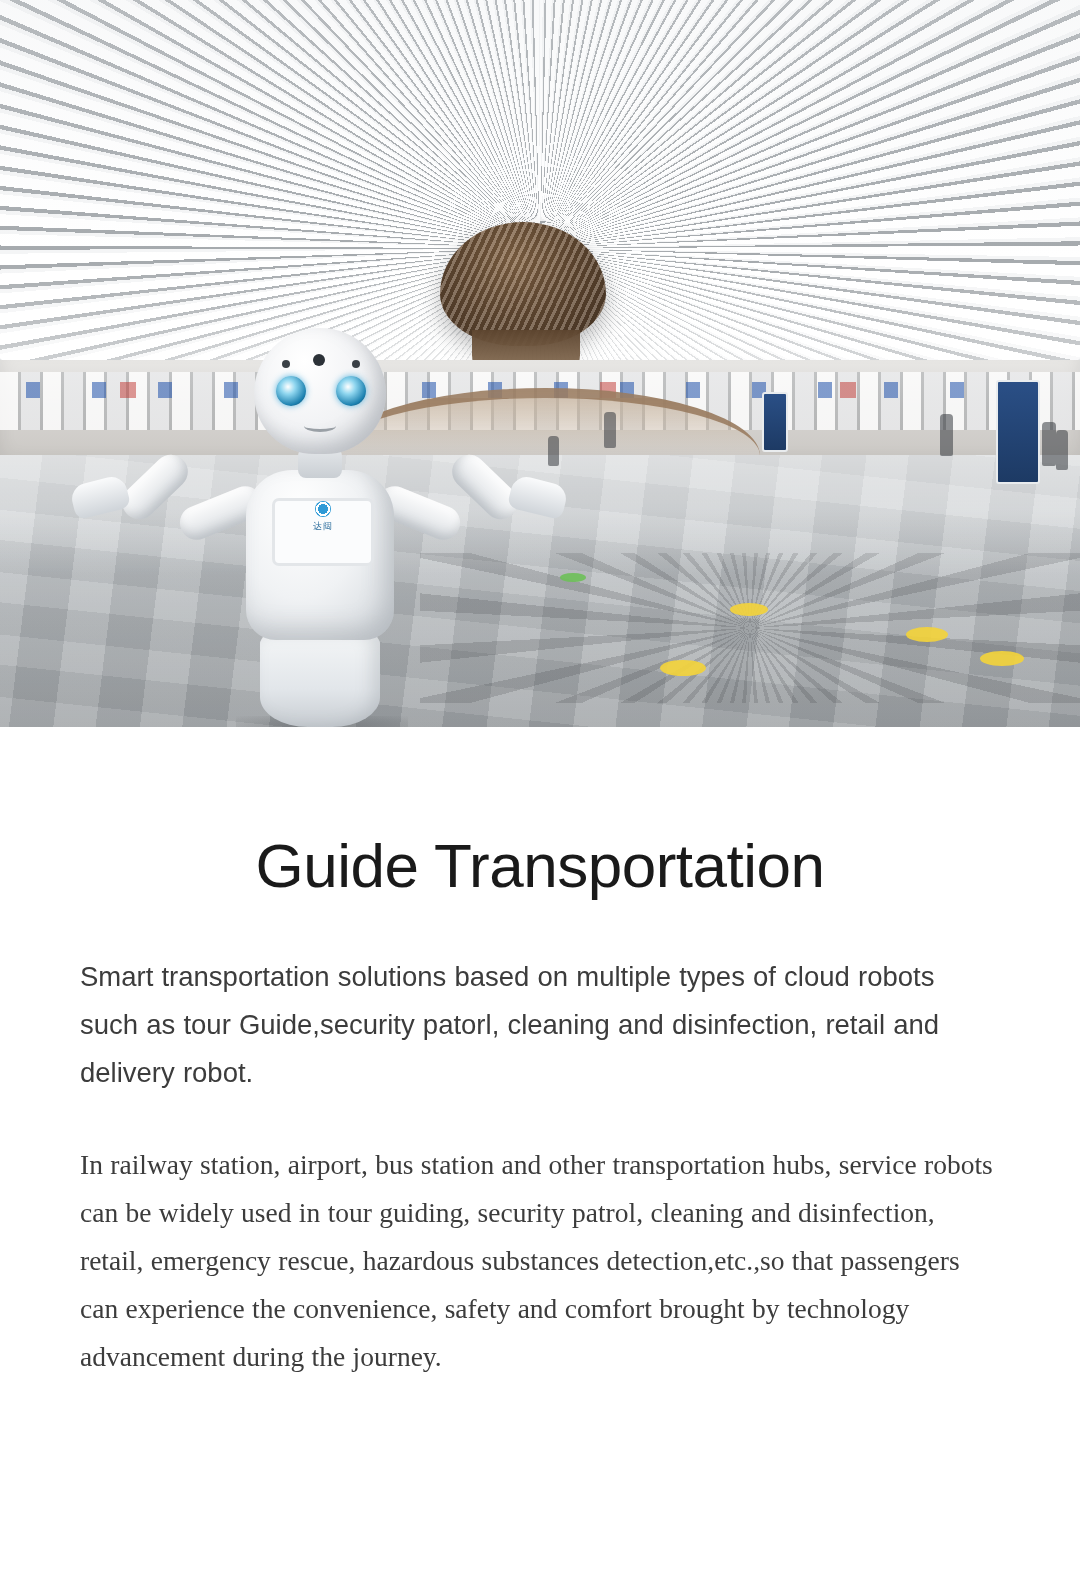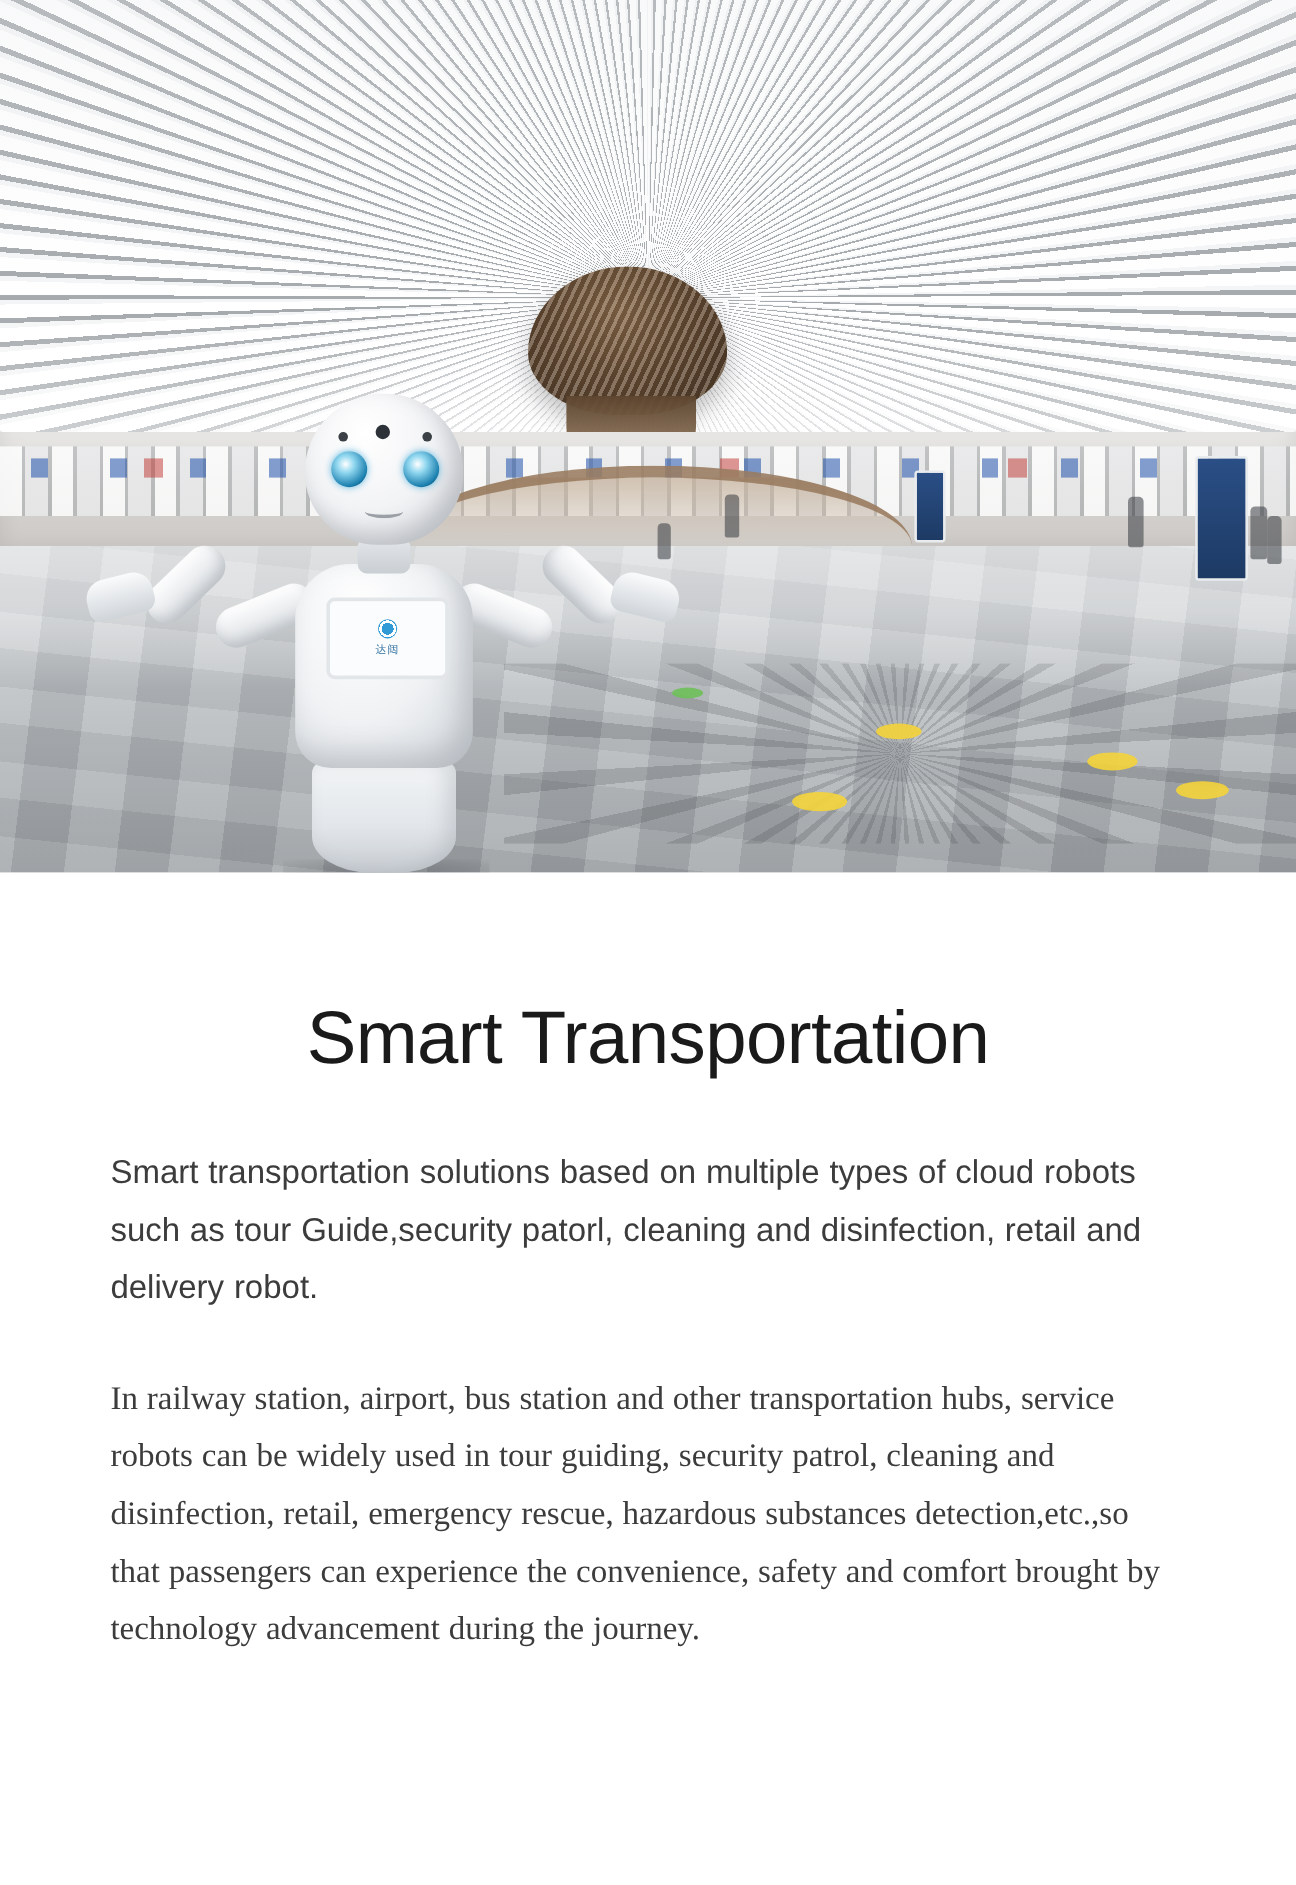--- a/index.html
+++ b/index.html
@@ -201,21 +201,21 @@
   .r-neck { position: absolute; left: 238px; top: 128px; width: 44px; height: 30px; background: linear-gradient(to bottom, #e4e7ea, #c9ced3); border-radius: 8px; }
   .r-torso {
     position: absolute; left: 186px; top: 150px; width: 148px; height: 170px;
     background: radial-gradient(ellipse at 36% 24%, #ffffff 0%, #f0f2f4 48%, #cfd4d9 100%);
     border-radius: 46px 46px 30px 30px;
     box-shadow: inset -10px -12px 22px rgba(120,126,134,0.3);
   }
   .r-tablet {
     position: absolute; left: 212px; top: 178px; width: 96px; height: 62px;
     background: #fbfcfd; border: 3px solid #e3e6e9; border-radius: 7px;
-    display: flex; flex-direction: column; align-items: center; justify-content: center;
+    display: flex; flex-direction: column; align-items: center; 
   }
   .r-tablet-logo { width: 16px; height: 16px; border-radius: 50%; background: radial-gradient(circle at 50% 50%, #2f9ad6 0 5px, #ffffff 5px 7px, #2f9ad6 7px 8px); }
   .r-tablet-text { font-size: 9px; color: #2f6f9e; margin-top: 3px; letter-spacing: 1px; }
   .r-arm { position: absolute; height: 34px; background: linear-gradient(to bottom, #ffffff, #d9dde1); border-radius: 20px; box-shadow: inset 0 -6px 10px rgba(120,126,134,0.28); }
   .r-arm.l1 { left: 118px; top: 176px; width: 86px; transform: rotate(-22deg); }
   .r-arm.l2 { left: 56px; top: 150px; width: 78px; transform: rotate(-44deg); }
   .r-arm.r1 { left: 316px; top: 176px; width: 86px; transform: rotate(22deg); }
   .r-arm.r2 { left: 386px; top: 150px; width: 78px; transform: rotate(44deg); }
   .r-hand { position: absolute; width: 56px; height: 34px; background: linear-gradient(to bottom, #fafbfc, #cfd4d9); border-radius: 16px 16px 10px 10px; }
   .r-hand.l { left: 12px; top: 160px; transform: rotate(-14deg); }
@@ -247,21 +247,21 @@
     color: #1a1a1a;
     letter-spacing: -0.5px;
     line-height: 1;
   }
   .paragraphs {
     margin: 0 auto;
     padding: 0;
     width: 920px;
   }
   .para {
-    margin: 12px;
+    margin: 0;
     color: #3c3c3c;
     font-size: 27.5px;
     line-height: 48px;
     text-align: left;
     word-spacing: 0.5px;
   }
   .para.first { margin-top: 56px; }
   .para.second { margin-top: 44px; font-family: Liberation Serif, serif; }
 </style>
 </head>
@@ -318,20 +318,20 @@
       <div class="r-cam"></div>
       <div class="r-cam s2"></div>
       <div class="r-cam s3"></div>
       <div class="r-eye left"></div>
       <div class="r-eye right"></div>
       <div class="r-mouth"></div>
     </div>
   </div>
 
   <div class="content">
-    <h1 class="title">Smart Transportation</h1>
+    <h1 class="title">Guide Transportation</h1>
     <div class="paragraphs">
       <p class="para first">Smart transportation solutions based on multiple types of cloud robots such as tour Guide,security patorl, cleaning and disinfection, retail and delivery robot.</p>
       <p class="para second">In railway station, airport, bus station and other transportation hubs, service robots can be widely used in tour guiding, security patrol, cleaning and disinfection, retail, emergency rescue, hazardous substances detection,etc.,so that passengers can experience the convenience, safety and comfort brought by technology advancement during the journey.</p>
     </div>
   </div>
 
 </div>
 
 </body></html>

